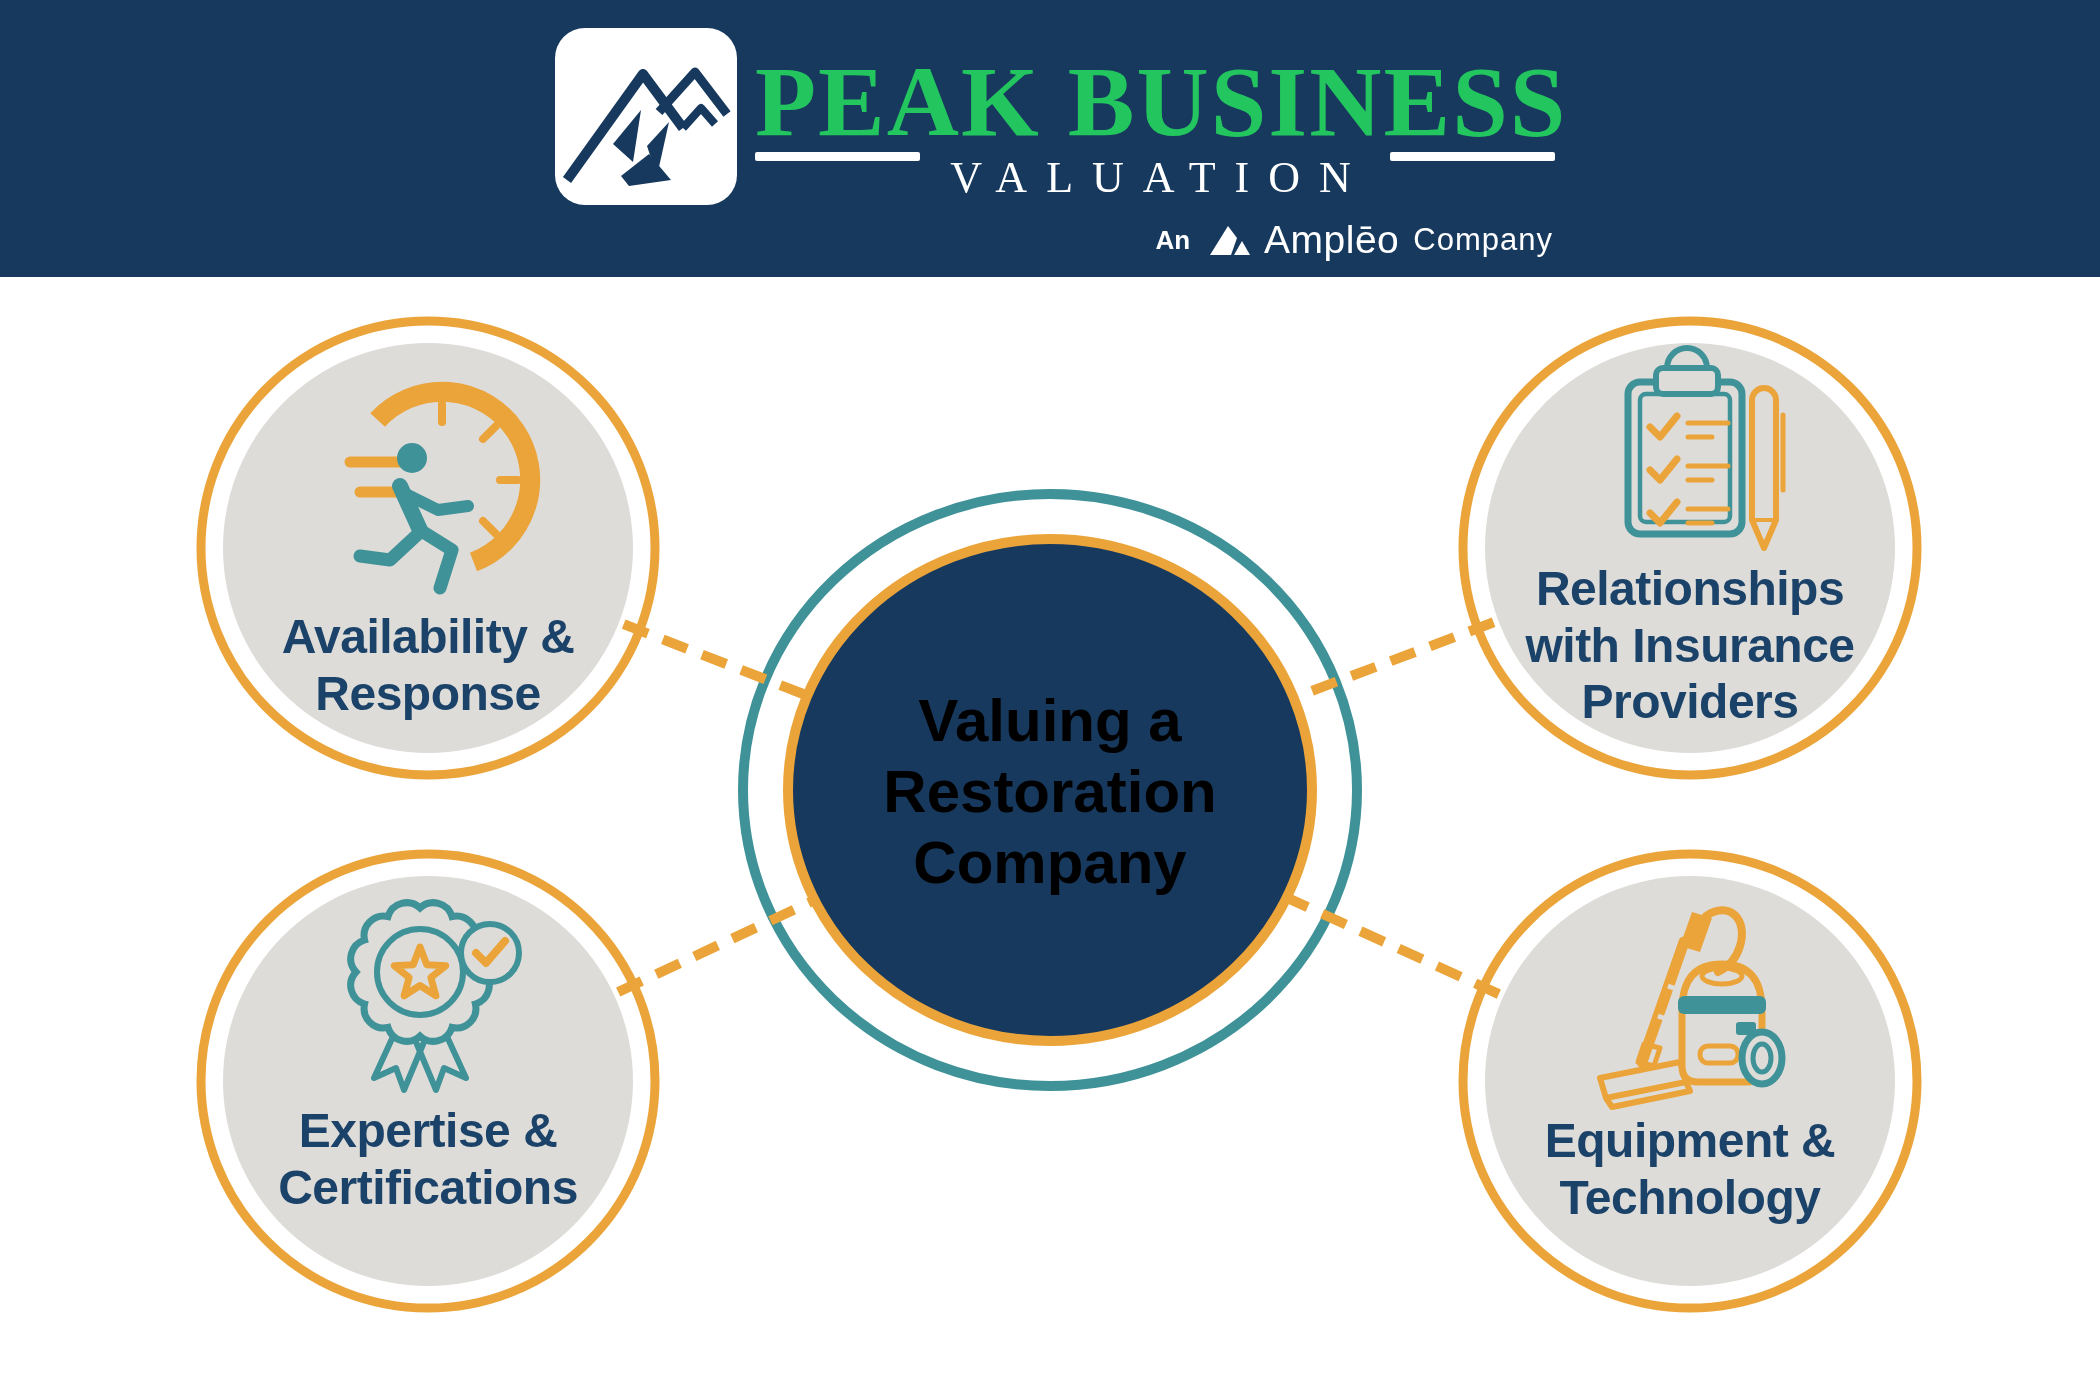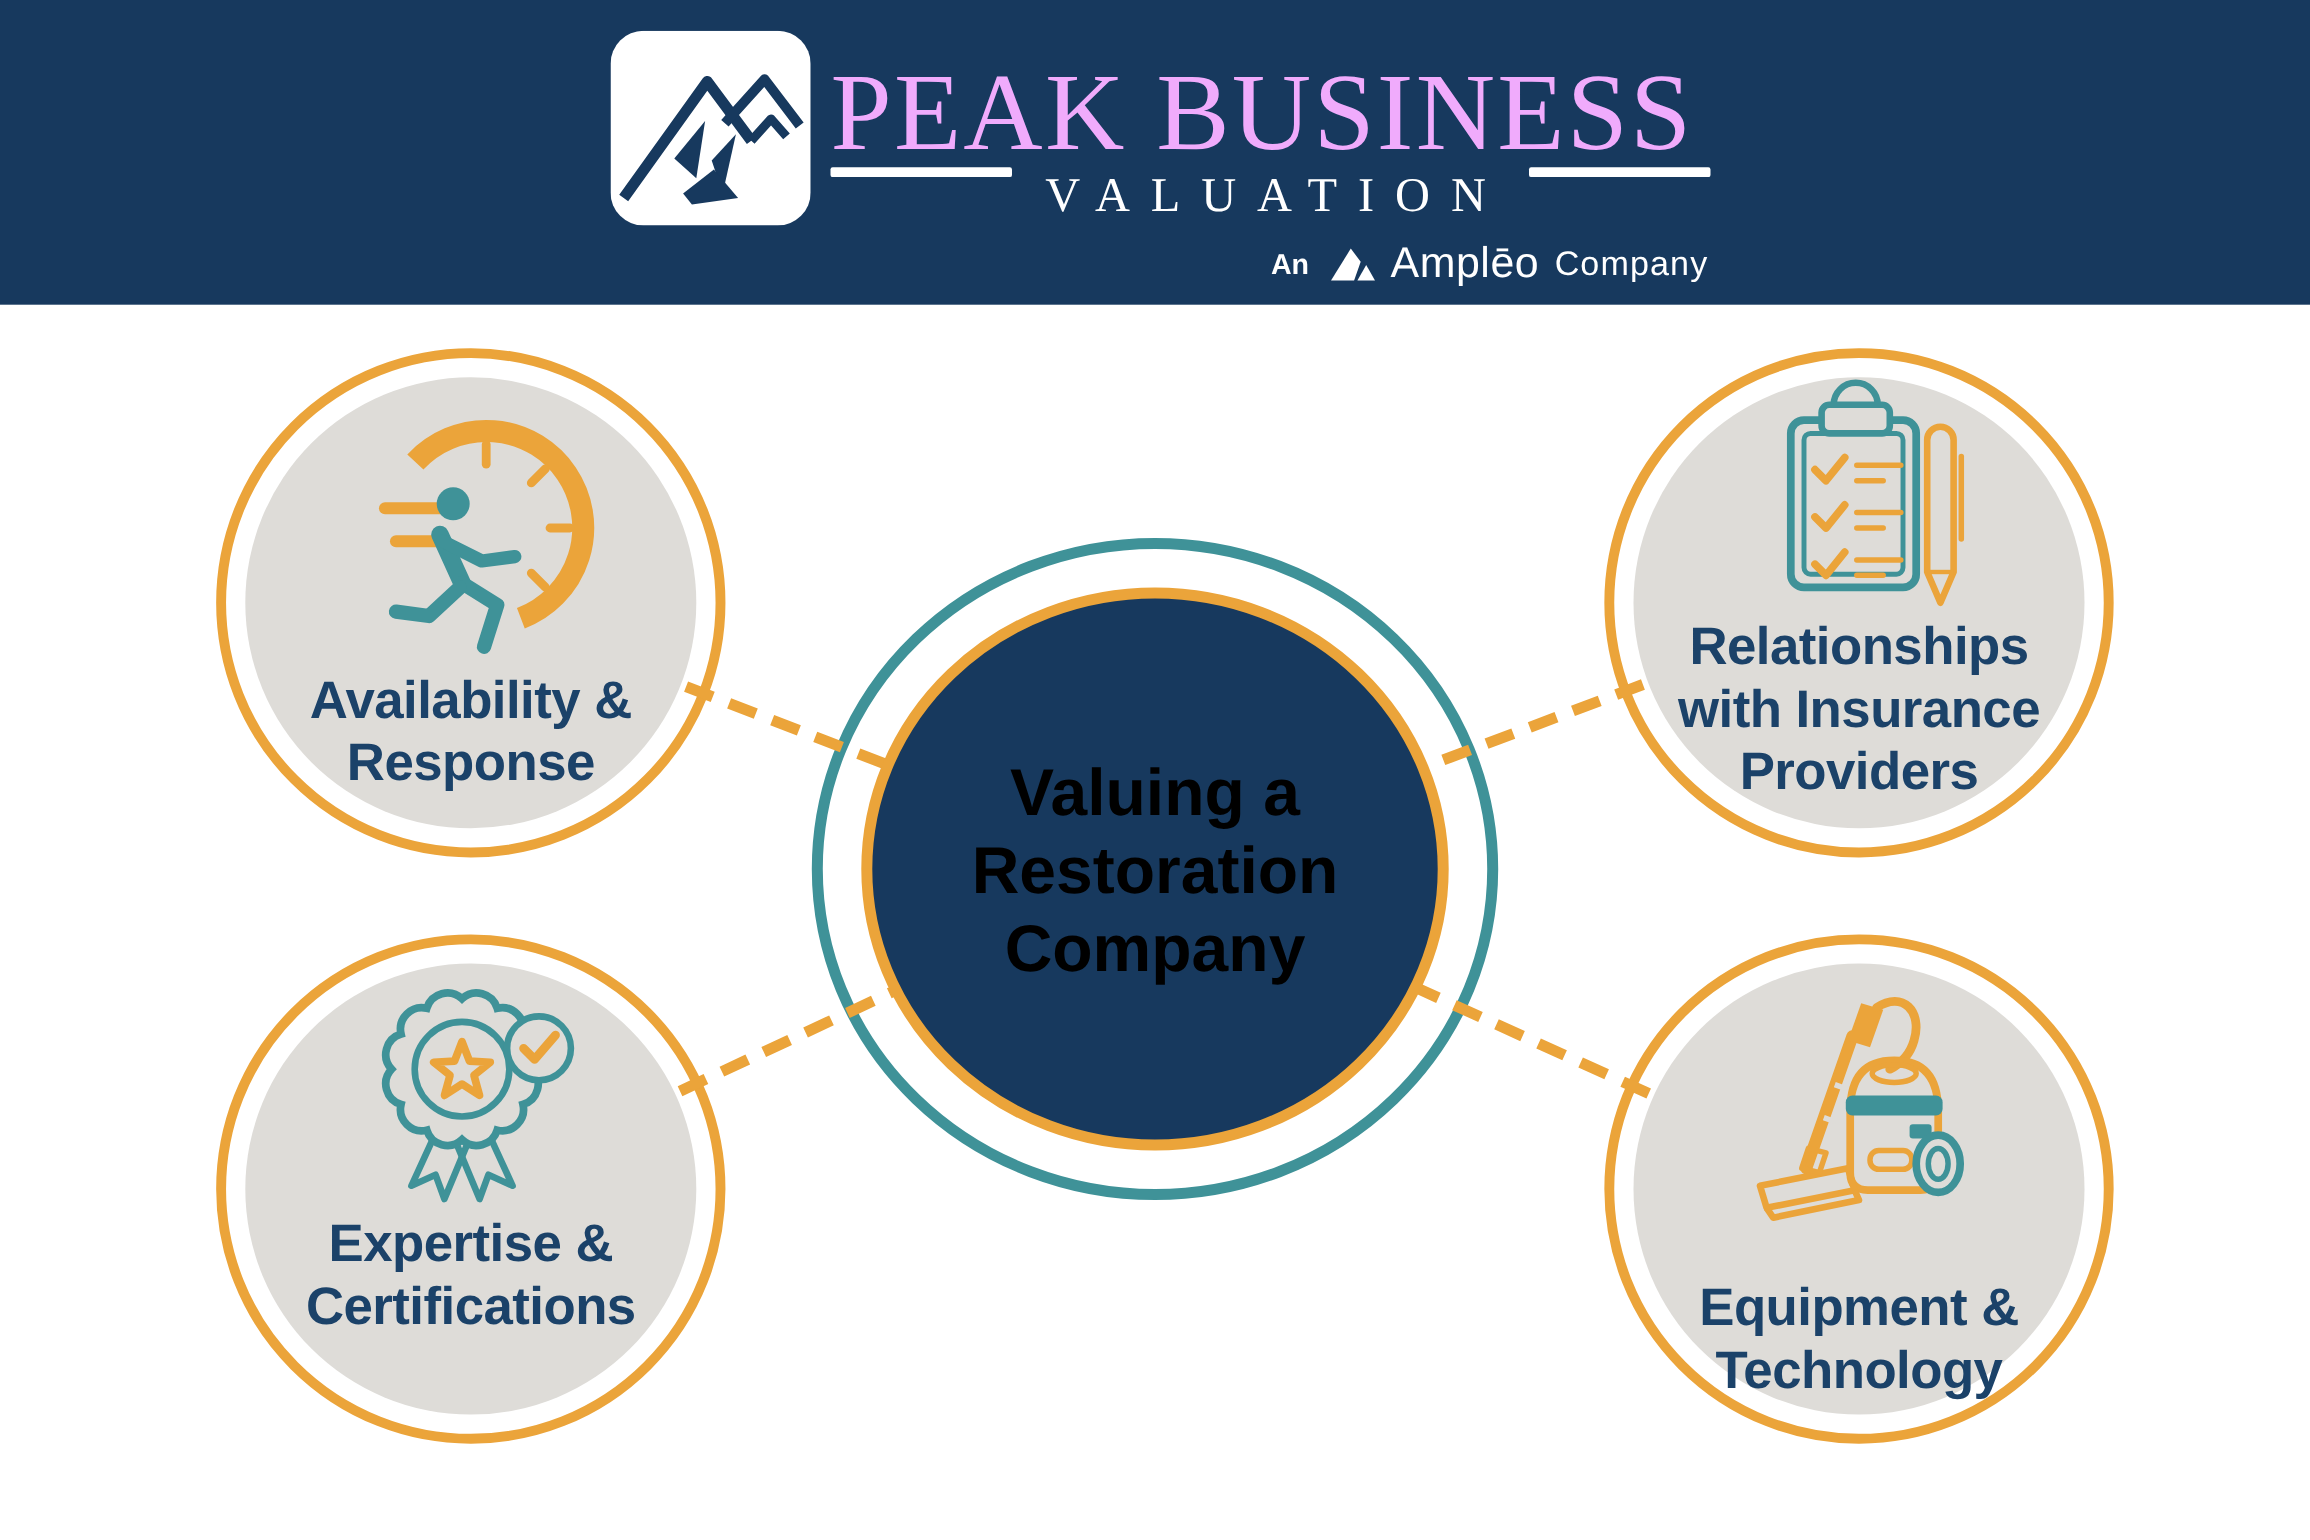--- a/index.html
+++ b/index.html
@@ -5,22 +5,22 @@
   html,body{margin:0;padding:0;background:#ffffff;}
   .canvas{
     position:relative;width:2100px;height:1400px;background:#ffffff;overflow:hidden;
     font-family:"Liberation Sans",sans-serif;
   }
   
   .header{position:absolute;left:0;top:0;width:2100px;height:277px;background:#17395e;}
   .logo-box{position:absolute;left:555px;top:28px;width:182px;height:177px;}
   .brand-block{position:absolute;left:755px;top:52px;width:800px;color:#ffffff;}
   .brand-name{
-    font-family:"Liberation Serif",serif;font-weight:400;font-size:100px;line-height:1;
-    letter-spacing:2px;white-space:nowrap;color:#f0abfc;
+    font-family:"Liberation Serif",serif;font-weight:700;font-size:100px;line-height:1;
+    letter-spacing:2px;white-space:nowrap;color:#22c55e;
   }
   .valuation-row{display:flex;align-items:flex-start;gap:20px;width:800px;}
   .valuation-bar{flex:1;height:9px;background:#ffffff;border-radius:2px;}
   .valuation-text{
     font-family:"Liberation Serif",serif;font-weight:400;font-size:44px;letter-spacing:19px;
     color:#ffffff;white-space:nowrap;padding-left:10px;
   }
   .tagline{
     position:absolute;top:218px;right:547px;display:flex;align-items:center;gap:14px;color:#ffffff;
   }
@@ -30,21 +30,21 @@
   
   .diagram-svg{position:absolute;left:0;top:0;width:2100px;height:1400px;}
   .node-label{
     position:absolute;transform:translate(-50%,-50%);text-align:center;
     font-weight:700;color:#1b4269;font-size:48px;line-height:1.18;white-space:pre-line;
     letter-spacing:-0.5px;
   }
   .label-tl{left:428px;top:666px;}
   .label-tr{left:1690px;top:646px;}
   .label-bl{left:428px;top:1160px;}
-  .label-br{left:1690px;top:1218px;}
+  .label-br{left:1690px;top:1170px;}
   .center-label{
     position:absolute;left:1050px;top:792px;transform:translate(-50%,-50%);
     text-align:center;font-weight:700;color:#000000;font-size:60px;line-height:1.18;
     white-space:pre-line;letter-spacing:0;
   }
 </style>
 </head>
 <body>
 
 <div class="canvas">

